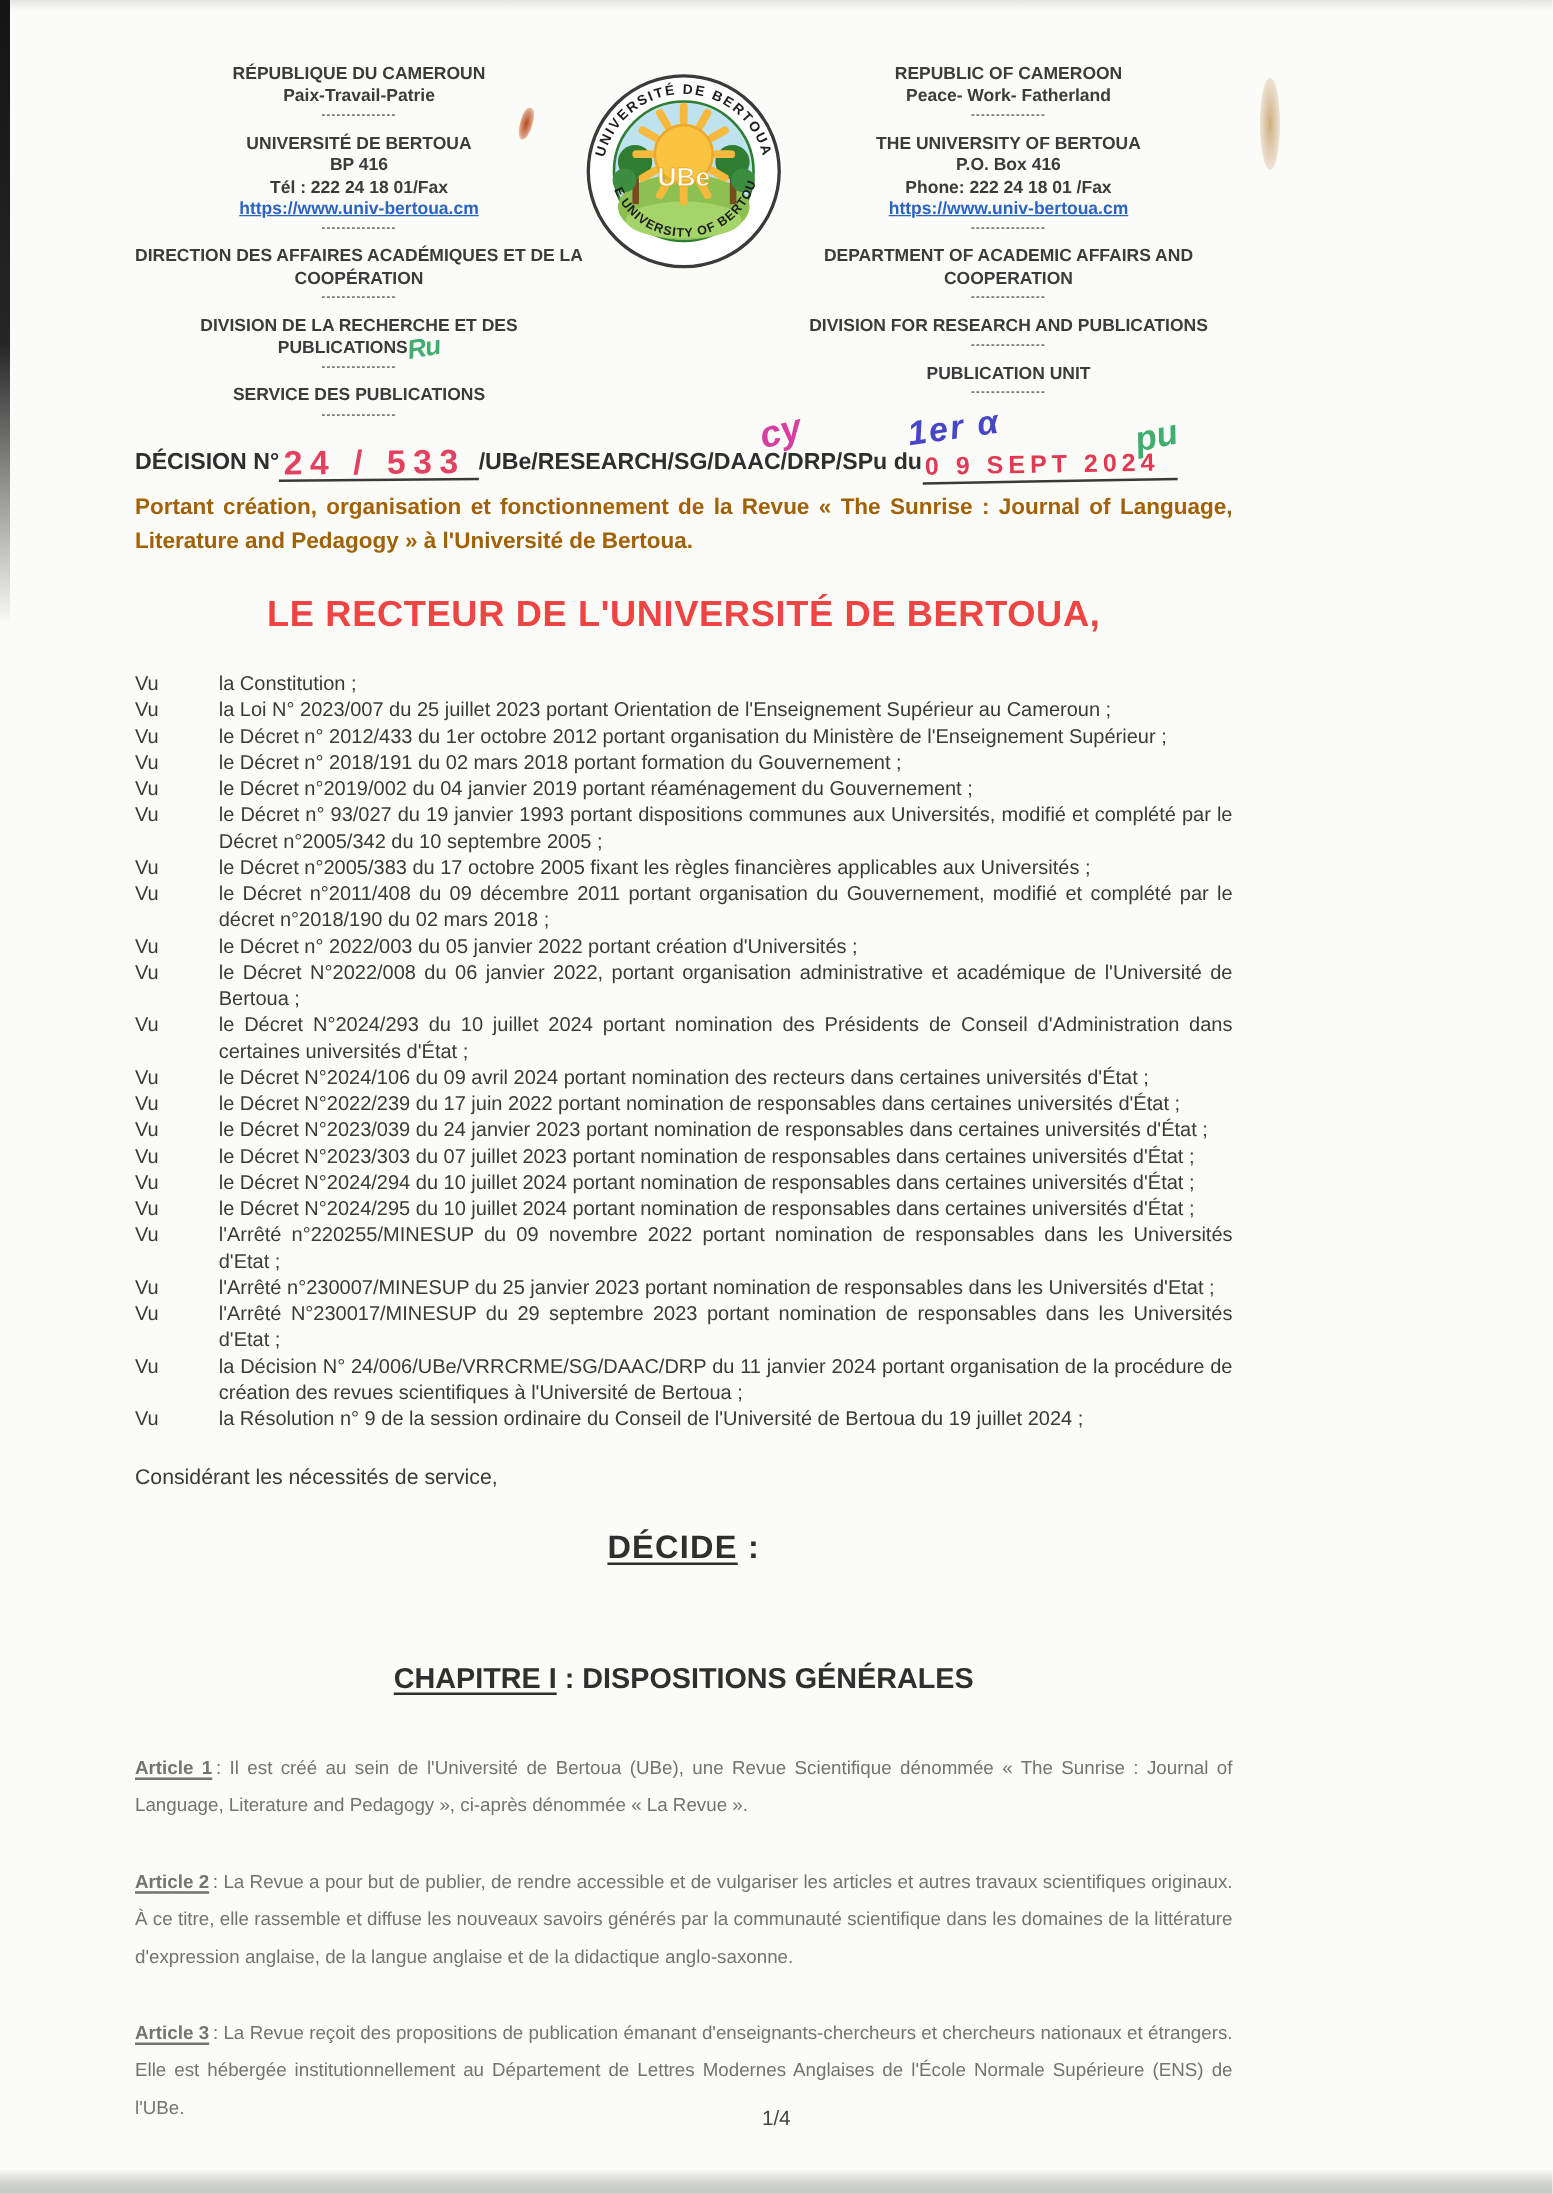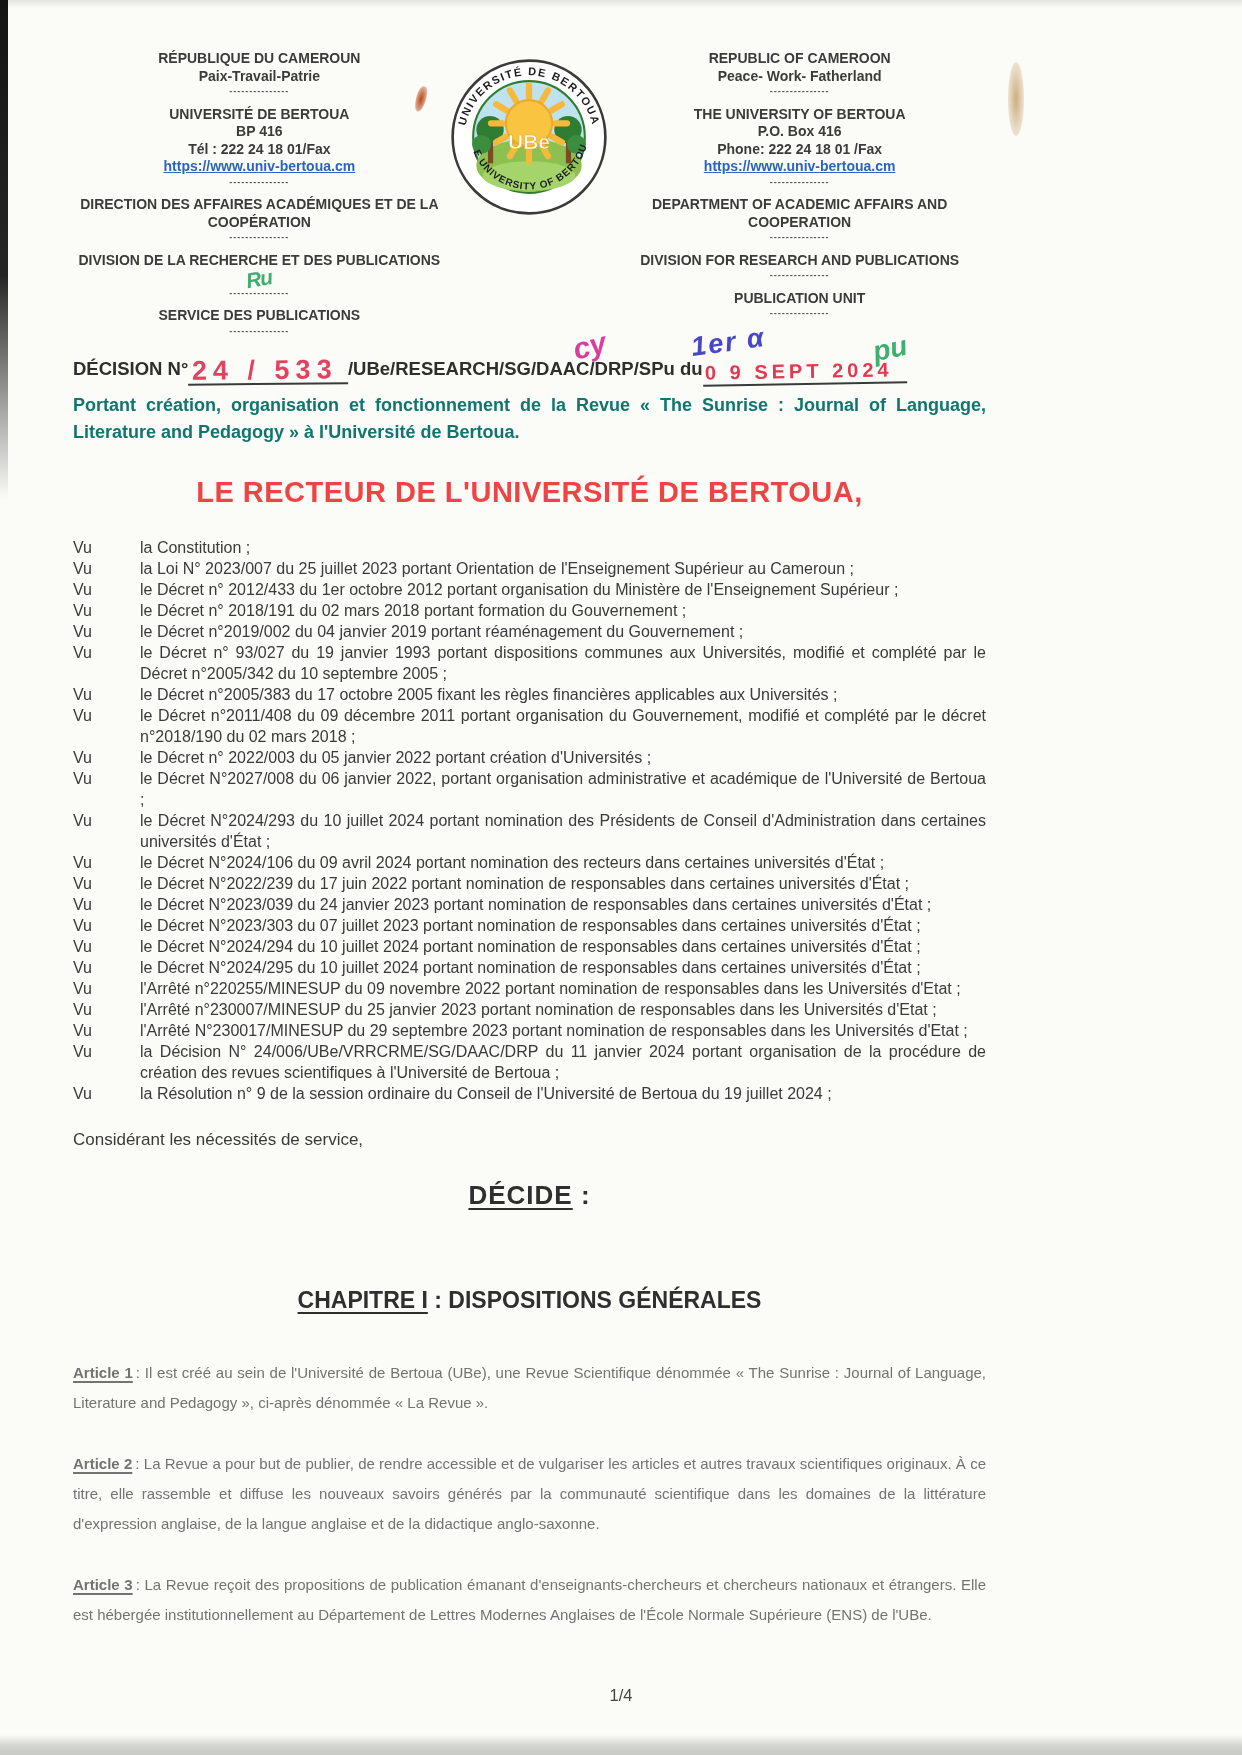--- a/index.html
+++ b/index.html
@@ -8,21 +8,21 @@
     background:linear-gradient(180deg,#e3e5e0 0,#fbfbf8 8px,#fbfbf8 1735px,#d2d4cf 1746px,#c7c9c4 1755px);
     font-family:"Liberation Sans", sans-serif;color:#383838;
   }
   
   .edge-left{position:absolute;left:0;top:0;width:8px;height:500px;
     background:linear-gradient(180deg,#141414 0%,#262626 55%,rgba(40,40,40,0) 100%);}
   .stain-1{position:absolute;left:416px;top:86px;width:10px;height:26px;border-radius:50% 40% 60% 50%;
     background:radial-gradient(ellipse at center,#b84a18 0%,rgba(184,74,24,.55) 55%,rgba(184,74,24,0) 100%);transform:rotate(14deg);}
   .stain-2{position:absolute;left:1008px;top:62px;width:16px;height:74px;border-radius:50%;
     background:radial-gradient(ellipse at center,rgba(170,110,30,.55) 0%,rgba(170,110,30,.25) 55%,rgba(170,110,30,0) 100%);}
-  .content{position:absolute;left:0;top:0;width:1074px;padding:50px 88px 0 73px;box-sizing:border-box;}
+  .content{position:absolute;left:0;top:0;width:1074px;padding:50px 88px 0 108px;box-sizing:border-box;}
 
   
   .letterhead{display:flex;justify-content:space-between;align-items:flex-start;}
   .lh-col{width:378px;text-align:center;font-size:14px;font-weight:bold;color:#3b3b3b;line-height:1.25;}
   .lh-line{margin:0;}
   .lh-gap{height:8px;}
   .sep{font-size:9px;letter-spacing:1px;color:#555;font-weight:bold;line-height:1.4;}
   .link{color:#2a64c0;text-decoration:underline;font-weight:bold;}
   .paraph{display:inline-block;color:#3fae6e;font-style:italic;font-weight:bold;font-size:21px;
     transform:rotate(-10deg);letter-spacing:-1px;vertical-align:middle;line-height:0;}
@@ -32,21 +32,21 @@
   .decision-block{position:relative;margin-top:20px;font-weight:bold;color:#2e2e2e;}
   .decision-line{font-size:18.5px;line-height:1.3;white-space:nowrap;}
   .stamp-num{display:inline-block;color:#e4405f;font-size:27px;letter-spacing:6px;
     border-bottom:2px solid #3a3a3a;padding:0 10px 1px 4px;transform:rotate(-.5deg);line-height:.9;vertical-align:-4px;}
   .stamp-date{display:inline-block;color:#e03a52;font-size:20px;letter-spacing:4px;
     border-bottom:2px solid #3a3a3a;padding:0 14px 3px 2px;transform:rotate(-1deg);line-height:.9;vertical-align:-3px;min-width:170px;}
   .hand{position:absolute;font-style:italic;font-weight:bold;line-height:1;}
   .hand-pink{color:#d63fa0;font-size:30px;left:500px;top:-26px;transform:rotate(-14deg);}
   .hand-blue{color:#4746c4;font-size:27px;left:618px;top:-28px;transform:rotate(-8deg);letter-spacing:2px;}
   .hand-green{color:#3fae6e;font-size:28px;left:800px;top:-22px;transform:rotate(-12deg);}
-  .subject{font-size:18px;font-weight:bold;color:#0f766e;line-height:1.5;text-align:justify;margin-top:6px;}
+  .subject{font-size:18px;font-weight:bold;color:#a16207;line-height:1.5;text-align:justify;margin-top:6px;}
 
   .main-title{text-align:center;font-size:29px;font-weight:bold;color:#ef4444;margin-top:30px;letter-spacing:.5px;}
 
   
   .visas{margin-top:28px;font-size:16px;line-height:21px;color:#3a3a3a;}
   .visa-row{display:flex;}
   .visa-label{width:67px;flex:none;}
   .visa-text{flex:1;text-align:justify;}
 
   .considering{margin-top:26px;font-size:17px;color:#3a3a3a;}
@@ -203,21 +203,21 @@
       <div class="visa-row">
       <span class="visa-label">Vu</span>
       <span class="visa-text">le Décret n°2011/408 du 09 décembre 2011 portant organisation du Gouvernement, modifié et complété par le décret n°2018/190 du 02 mars 2018 ;</span>
     </div>
       <div class="visa-row">
       <span class="visa-label">Vu</span>
       <span class="visa-text">le Décret n° 2022/003 du 05 janvier 2022 portant création d'Universités ;</span>
     </div>
       <div class="visa-row">
       <span class="visa-label">Vu</span>
-      <span class="visa-text">le Décret N°2027/008 du 06 janvier 2022, portant organisation administrative et académique de l'Université de Bertoua ;</span>
+      <span class="visa-text">le Décret N°2022/008 du 06 janvier 2022, portant organisation administrative et académique de l'Université de Bertoua ;</span>
     </div>
       <div class="visa-row">
       <span class="visa-label">Vu</span>
       <span class="visa-text">le Décret N°2024/293 du 10 juillet 2024 portant nomination des Présidents de Conseil d'Administration dans certaines universités d'État ;</span>
     </div>
       <div class="visa-row">
       <span class="visa-label">Vu</span>
       <span class="visa-text">le Décret N°2024/106 du 09 avril 2024 portant nomination des recteurs dans certaines universités d'État ;</span>
     </div>
       <div class="visa-row">

